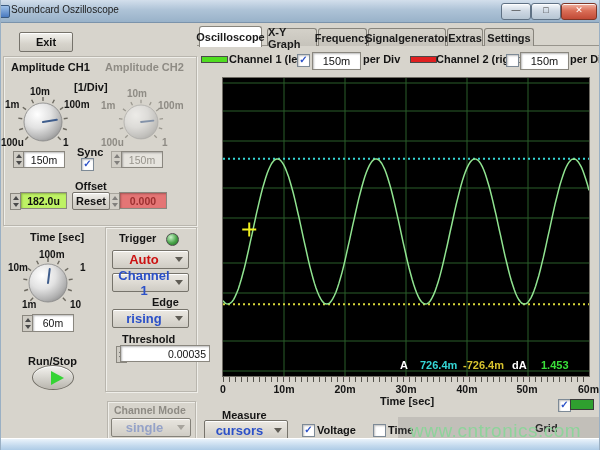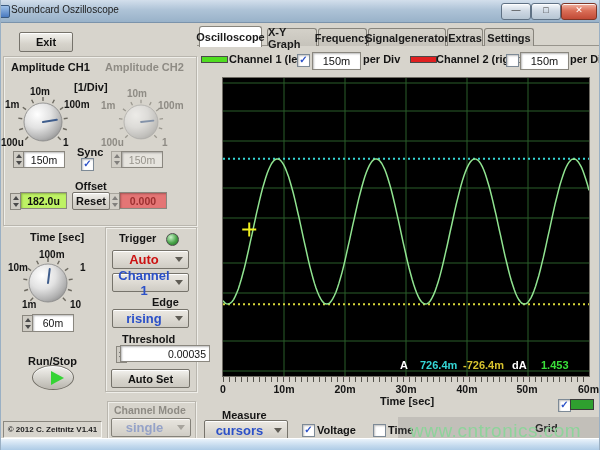--- a/index.html
+++ b/index.html
@@ -236,37 +236,33 @@
       <span class="ddarr"></span>
     </div>
   <div class="lbl" style="left:121px;top:333px;">Threshold</div>
   <div class="spin" style="left:115px;top:346px;">
       <div class="sa up"></div>
       <div class="sa dn"></div>
     </div>
   <div class="fld" style="left:119px;top:345px;width:44px;height:15px;padding-left:44px;">
       <span>0.00035</span>
     </div>
-  <div class="btn" style="left:110px;top:369px;width:77px;height:17px;">
-      <span>Auto Set</span>
-    </div>
 
   <div class="lbl" style="left:27px;top:348px;margin-top:7px;">Run/Stop</div>
   <div class="runbtn" style="left:31px;top:365px;">
       <div class="play"></div>
     </div>
 
   <div class="groove" style="left:106px;top:401px;width:87px;height:37px;"></div>
   <div class="lbl grey" style="left:113px;top:404px;font-size:10.5px;">Channel Mode</div>
   <div class="dd" style="left:110px;top:418px;width:78px;height:17px;opacity:.85;">
     <span class="txt dimblue">single</span>
       <span class="ddarr" style="opacity:.5"></span>
     </div>
 
-  <div class="statusbar">© 2012  C. Zeitnitz V1.41</div>
 
   <div class="panel-line" style="left:196px;top:45px;width:403px;height:1px;"></div>
   <div class="tab active" style="left:198px;width:61px;">
       <span>Oscilloscope</span>
     </div>
   <div class="tab" style="left:266px;width:48px;">
       <span>X-Y Graph</span>
     </div>
   <div class="tab" style="left:317px;width:47px;">
       <span>Frequency</span>

